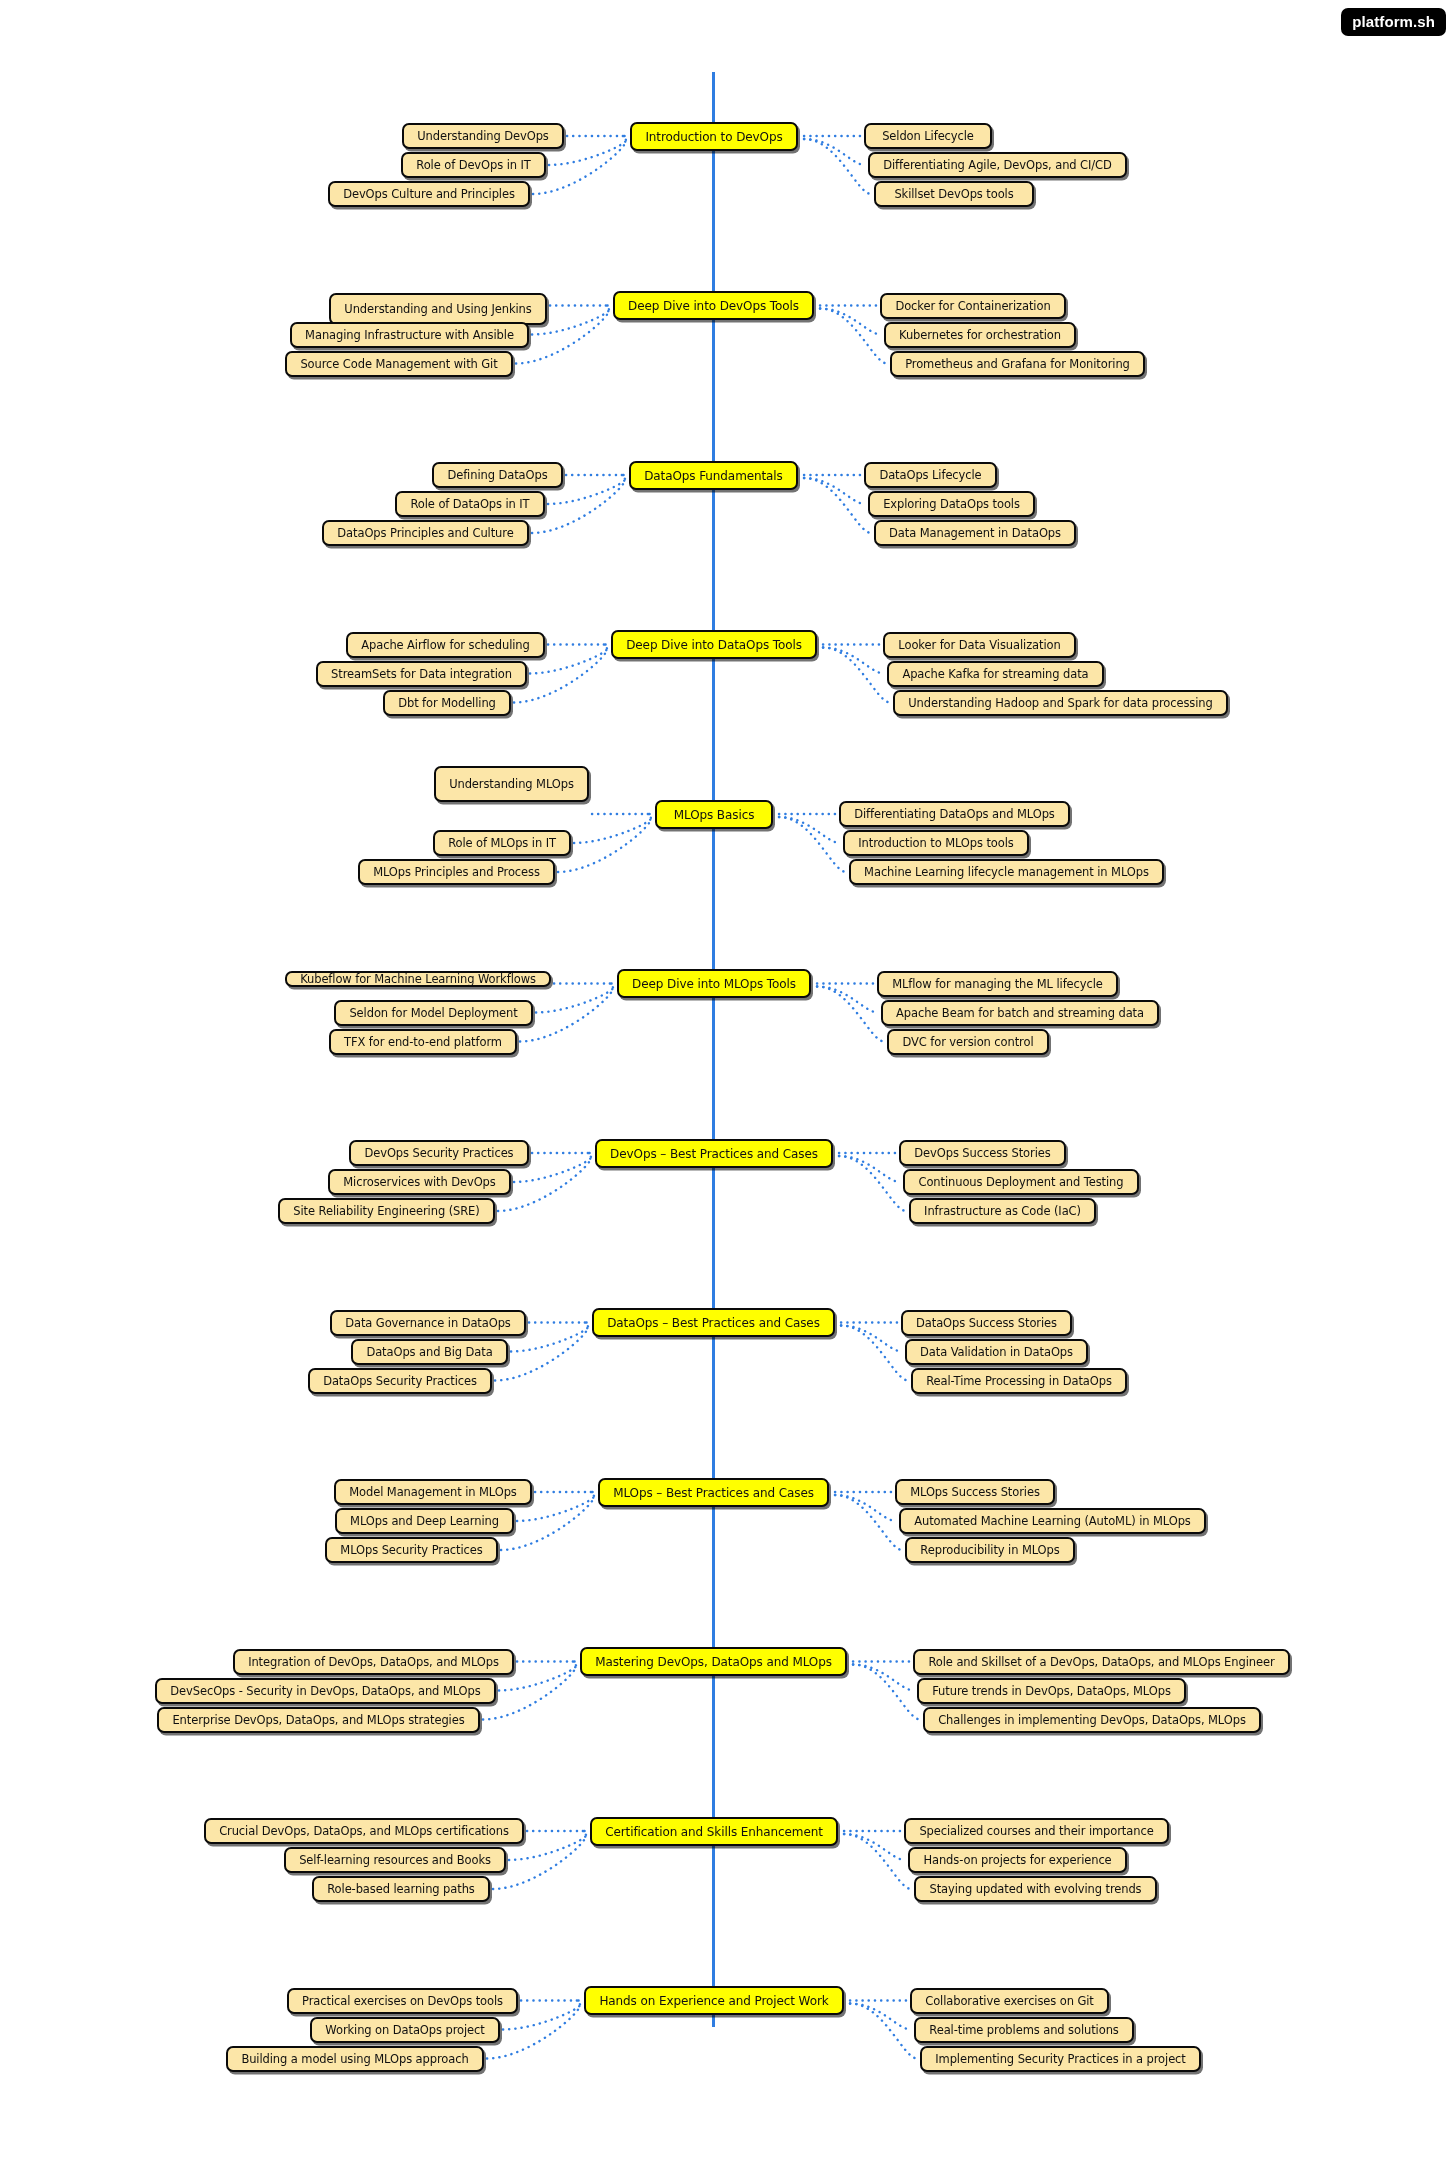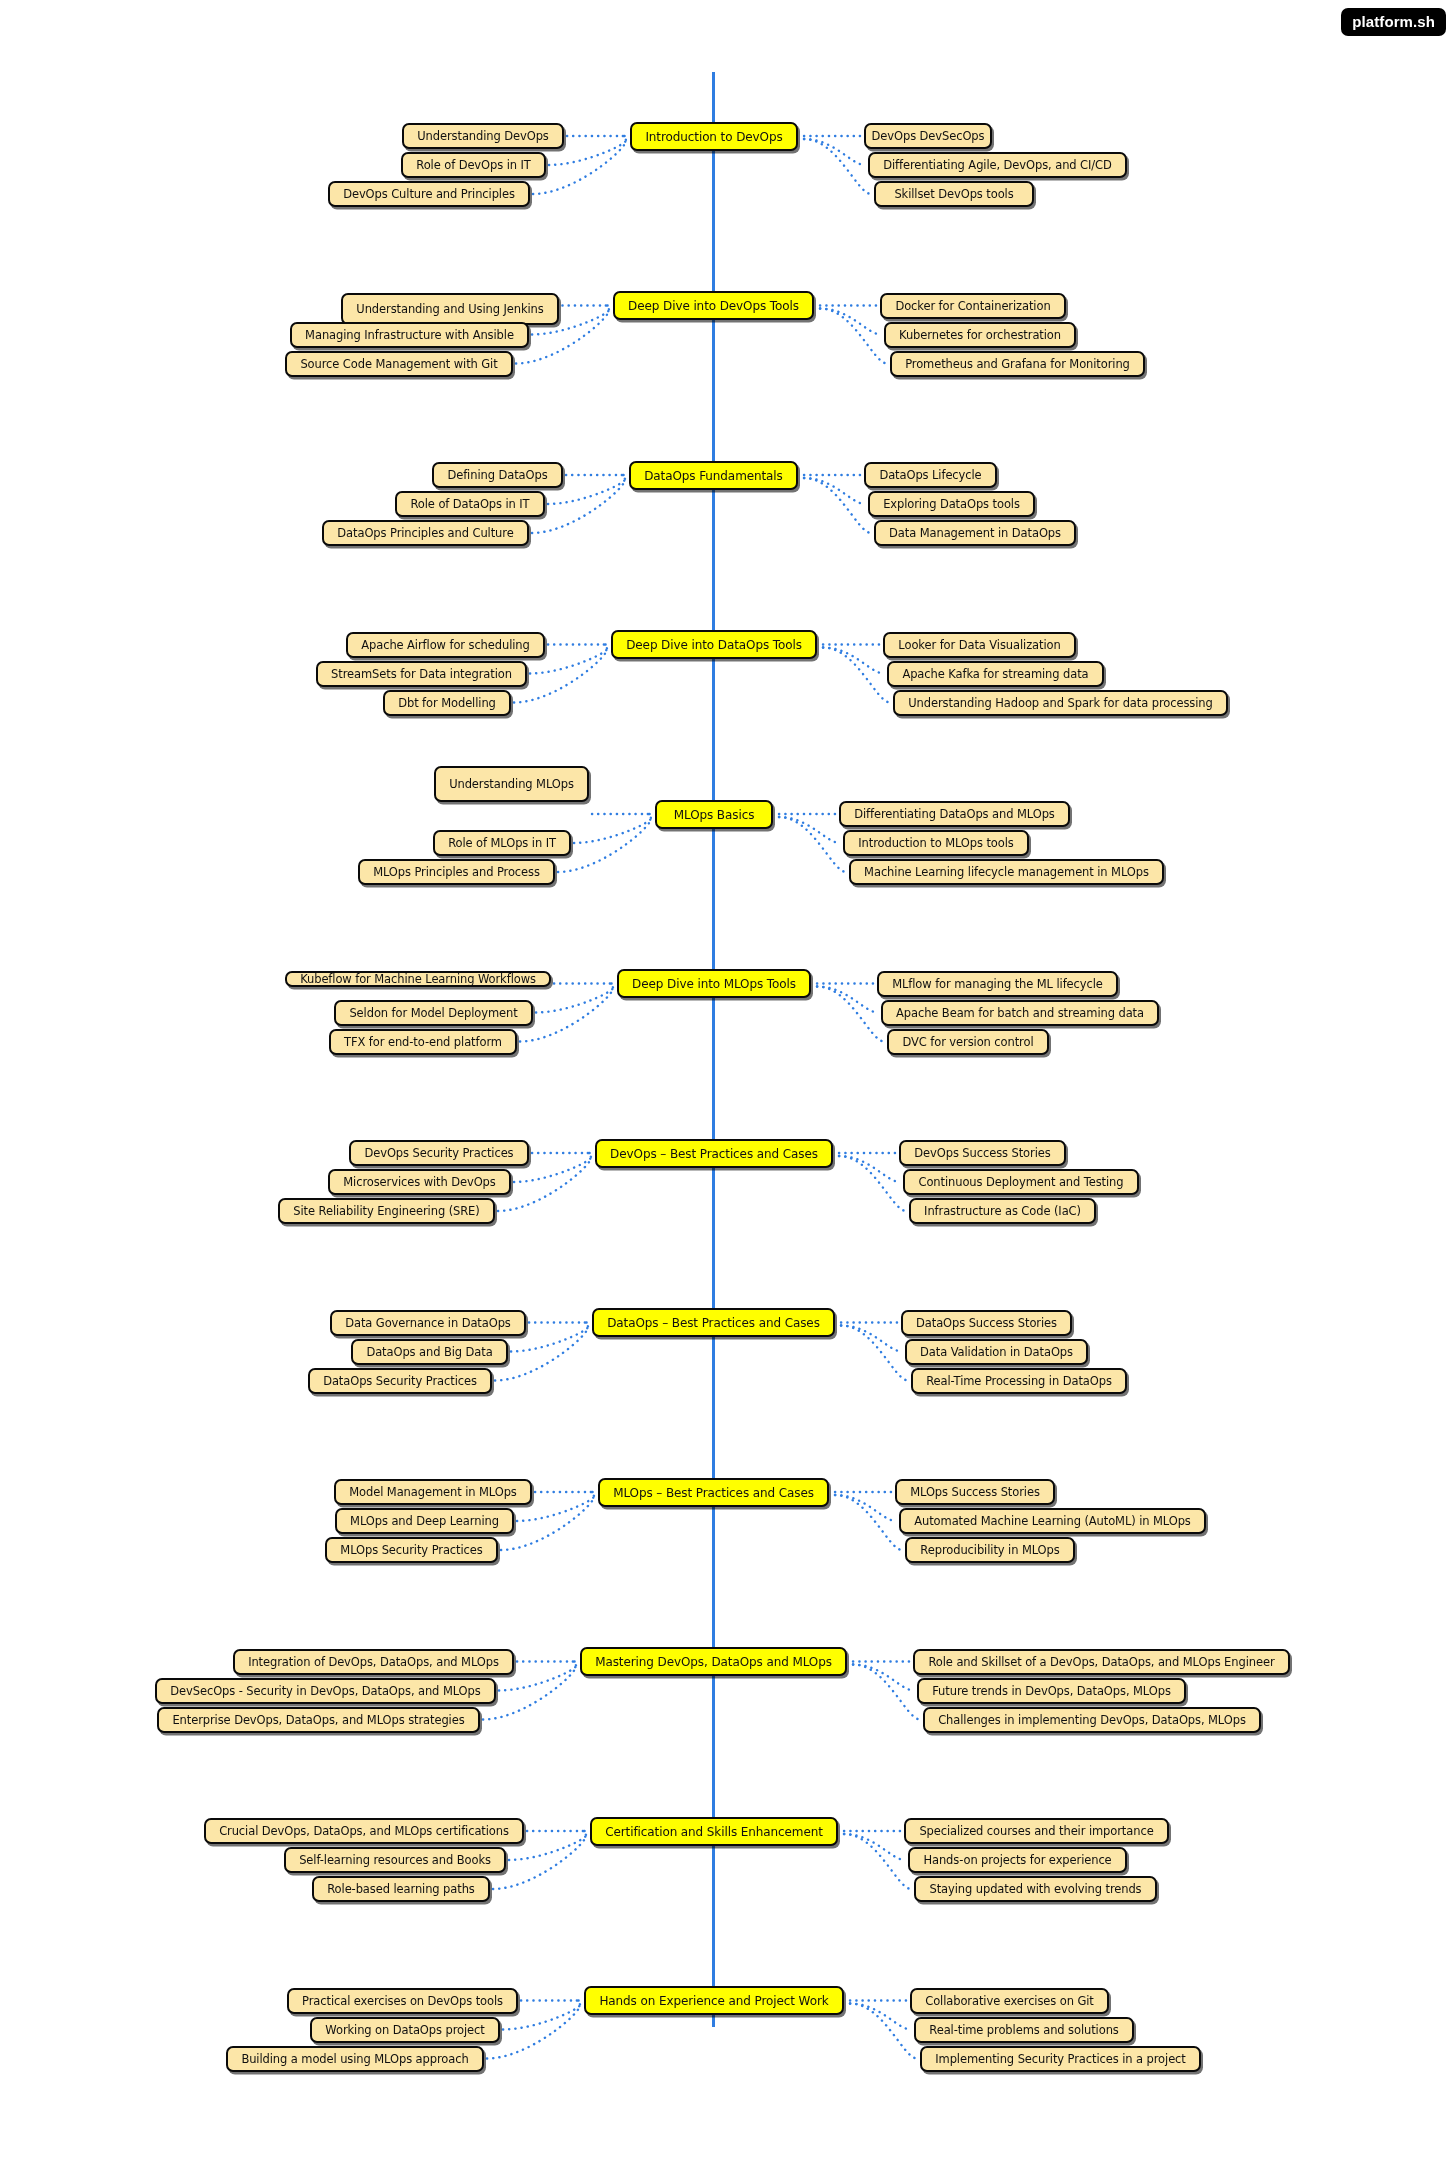--- a/index.html
+++ b/index.html
@@ -185,25 +185,25 @@
       <path d="M 850 2000.5 C 878.5 2000.5, 893 2000.5, 907 2000.5"></path>
       <path d="M 850 2003.5 C 880.5 2003.5, 897 2029.5, 911 2029.5"></path>
       <path d="M 850 2003.5 C 883.5 2003.5, 903 2058.5, 917 2058.5"></path>
     </svg>
 
   <div id="nodes">
       <div class="node central" style="left: 630px; top: 122px; width: 168px; height: 29px;">Introduction to DevOps</div>
       <div class="node leaf left" style="left: 402px; top: 123px; width: 162px; height: 26px;">Understanding DevOps</div>
       <div class="node leaf left" style="left: 401px; top: 152px; width: 145px; height: 26px;">Role of DevOps in IT</div>
       <div class="node leaf left" style="left: 328px; top: 181px; width: 202px; height: 26px;">DevOps Culture and Principles</div>
-      <div class="node leaf right" style="left: 864px; top: 123px; width: 128px; height: 26px;">DevOps DevSecOps</div>
+      <div class="node leaf right" style="left: 864px; top: 123px; width: 128px; height: 26px;">Seldon Lifecycle</div>
       <div class="node leaf right" style="left: 868px; top: 152px; width: 259px; height: 26px;">Differentiating Agile, DevOps, and CI/CD</div>
       <div class="node leaf right" style="left: 874px; top: 181px; width: 160px; height: 26px;">Skillset DevOps tools</div>
       <div class="node central" style="left: 613px; top: 291px; width: 201px; height: 29px;">Deep Dive into DevOps Tools</div>
-      <div class="node leaf left" style="left: 329px; top: 293px; width: 218px; height: 32px; margin-left: 12px;">Understanding and Using Jenkins</div>
+      <div class="node leaf left" style="left: 329px; top: 293px; width: 218px; height: 32px;">Understanding and Using Jenkins</div>
       <div class="node leaf left" style="left: 290px; top: 322px; width: 239px; height: 26px;">Managing Infrastructure with Ansible</div>
       <div class="node leaf left" style="left: 285px; top: 351px; width: 228px; height: 26px;">Source Code Management with Git</div>
       <div class="node leaf right" style="left: 880px; top: 293px; width: 186px; height: 26px;">Docker for Containerization</div>
       <div class="node leaf right" style="left: 884px; top: 322px; width: 192px; height: 26px;">Kubernetes for orchestration</div>
       <div class="node leaf right" style="left: 890px; top: 351px; width: 255px; height: 26px;">Prometheus and Grafana for Monitoring</div>
       <div class="node central" style="left: 629px; top: 461px; width: 169px; height: 29px;">DataOps Fundamentals</div>
       <div class="node leaf left" style="left: 432px; top: 462px; width: 131px; height: 26px;">Defining DataOps</div>
       <div class="node leaf left" style="left: 395px; top: 491px; width: 150px; height: 26px;">Role of DataOps in IT</div>
       <div class="node leaf left" style="left: 322px; top: 520px; width: 207px; height: 26px;">DataOps Principles and Culture</div>
       <div class="node leaf right" style="left: 864px; top: 462px; width: 133px; height: 26px;">DataOps Lifecycle</div>

